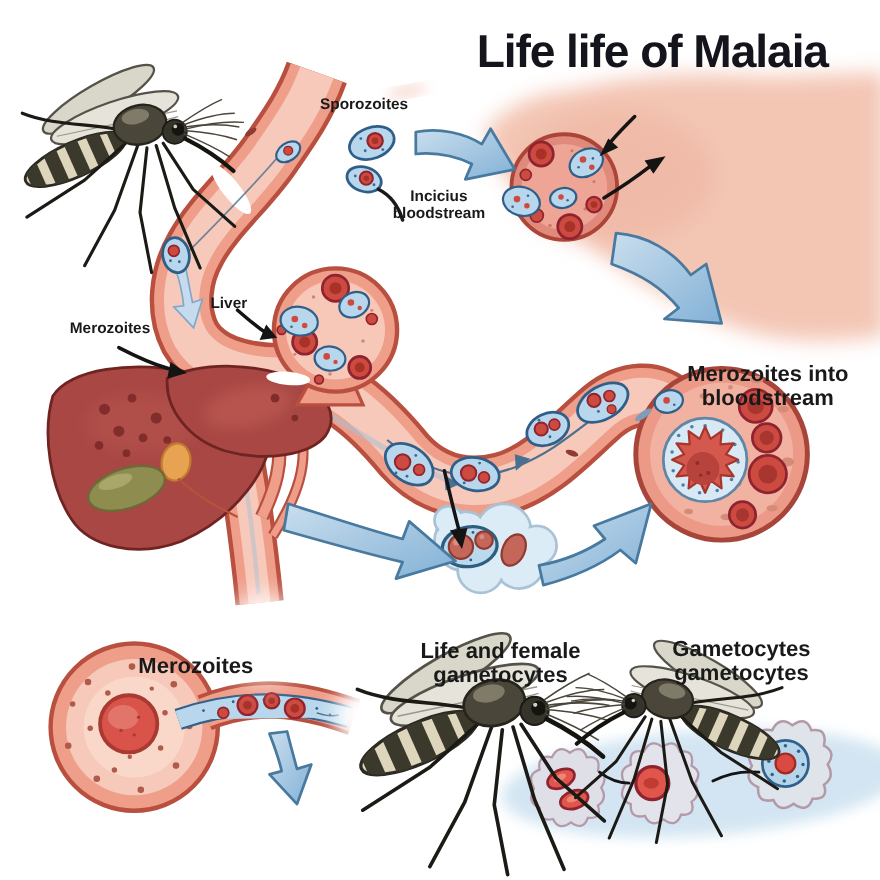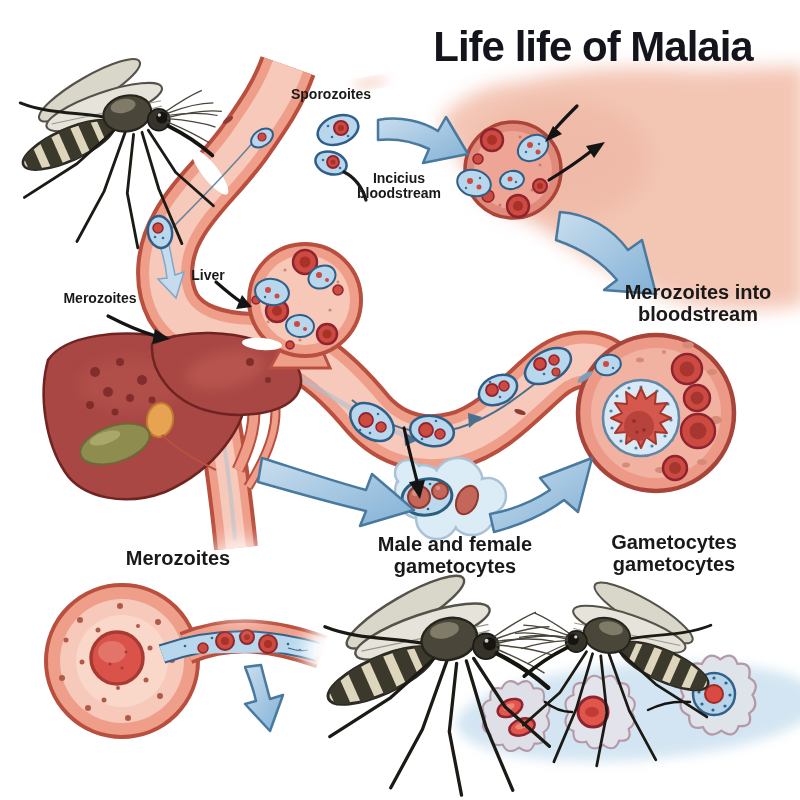--- a/index.html
+++ b/index.html
@@ -3,21 +3,21 @@
 <meta charset="utf-8">
 <style>
   html,body{margin:0;padding:0;background:#fff;}
   .stage{position:relative;width:800px;height:800px;background:var(--background,#ffffff);overflow:hidden;
          font-family:"Liberation Sans","DejaVu Sans",sans-serif;}
   .stage svg{position:absolute;left:0;top:0;}
   .lbl{position:absolute;font-weight:bold;color:var(--label-color,#191919);text-align:center;
        line-height:1.1;transform:translateX(-50%);white-space:nowrap;}
   .lbl-title{font-size:42px;letter-spacing:-1px;color:#14141c;}
   .lbl-big{font-size:14px;}
-  .lbl-med{font-size:20px;}
+  .lbl-med{font-size:20px;margin-top:48px;}
   
   .st-vessel-out{stroke:var(--vessel-outline,#b9503f);}
   .st-vessel{stroke:var(--vessel-salmon,#ef9e8a);}
   .st-vessel-in{stroke:var(--vessel-lumen,#f7c9ba);}
   .f-vessel{fill:var(--vessel-salmon,#ef9e8a);}
   .f-blue{fill:var(--parasite-blue,#b8d7ec);}
   .s-blue{stroke:var(--parasite-blue-border,#2f5f88);}
   .f-red{fill:var(--parasite-red,#cc4a40);}
   .s-red{stroke:var(--parasite-red-border,#8f2430);}
   .s-arrow{stroke:var(--arrow-blue-border,#48799f);}
@@ -493,21 +493,21 @@
 <div class="lbl lbl-big" style="left:100px;top:291px;">Merozoites</div>
 
 <div class="lbl lbl-med" style="left:698px;top:281px;">
   <div>Merozoites into</div>
   <div>bloodstream</div>
 </div>
 
 <div class="lbl lbl-med" style="left:178px;top:547px;">Merozoites</div>
 
 <div class="lbl lbl-med" style="left:455px;top:533px;">
-  <div>Male and female</div>
+  <div>Life and female</div>
   <div>gametocytes</div>
 </div>
 
 <div class="lbl lbl-med" style="left:674px;top:531px;">
   <div>Gametocytes</div>
   <div>gametocytes</div>
 </div>
 
 
 </div>

